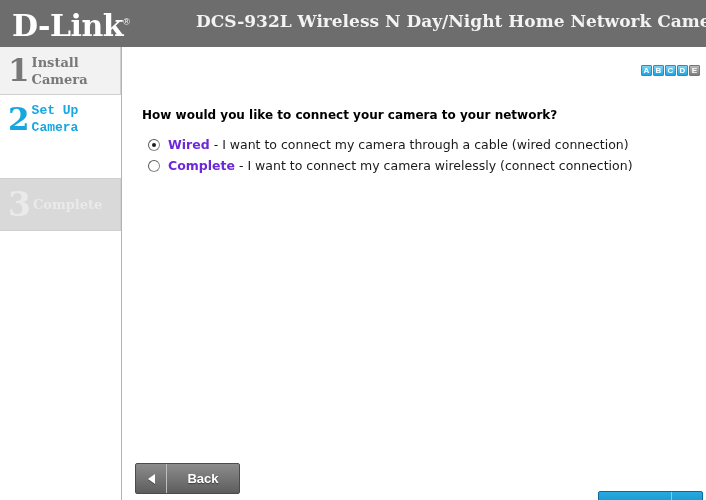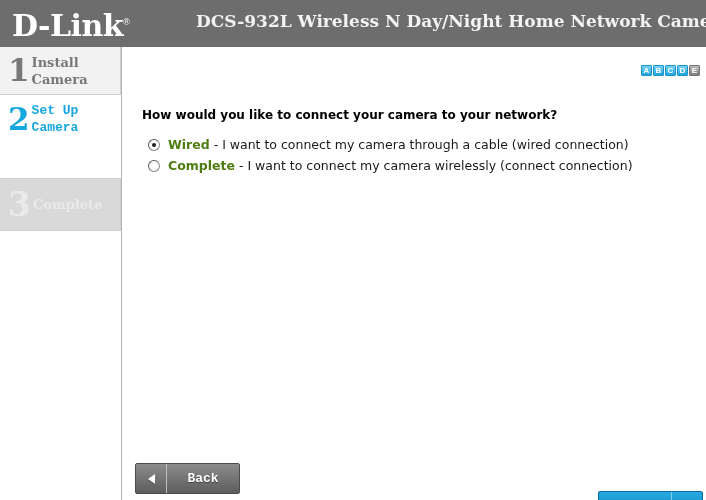--- a/index.html
+++ b/index.html
@@ -217,40 +217,40 @@
     border-radius: 50%;
     background: #1d1d1d;
   }
   .option-text {
     font-family: "DejaVu Sans", sans-serif;
     font-size: 12.5px;
     color: #1a1a1a;
   }
   .option-text b {
     font-weight: bold;
-    color: #4d7c0f;
+    color: #6d28d9;
   }
 
   
   .nav-btn {
     position: absolute;
     display: flex;
     align-items: stretch;
     height: 31px;
     border-radius: 2px;
     overflow: hidden;
     cursor: pointer;
     box-sizing: border-box;
   }
   .nav-btn .cap,
   .nav-btn .body {
     display: flex;
     align-items: center;
     justify-content: center;
-    font-family: Liberation Mono, monospace;
+    font-family: Liberation Sans, sans-serif;
     font-weight: bold;
     font-size: 13px;
     color: #ffffff;
     text-shadow: 0 1px 1px rgba(0,0,0,0.45);
   }
 
   #back-btn {
     left: 135px; top: 463px;
     width: 105px;
     background: linear-gradient(#8c8c8c, #5d5d5d);

